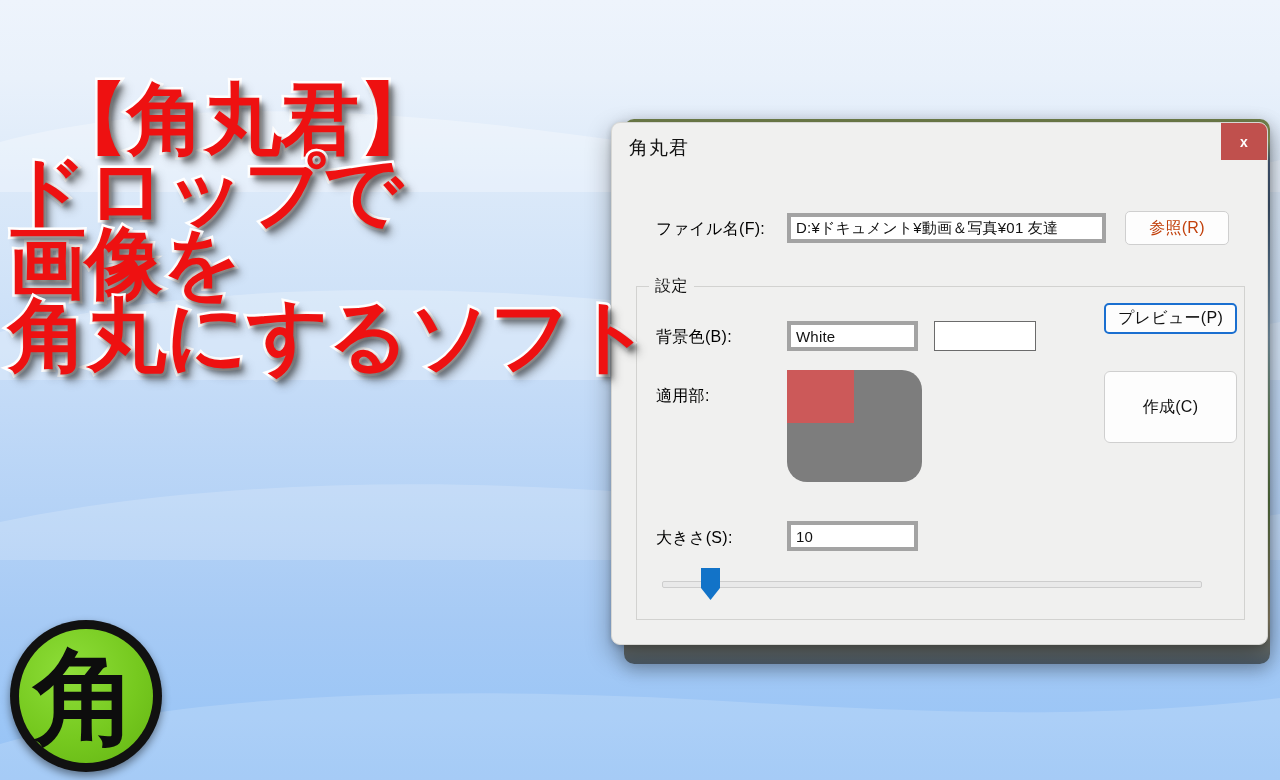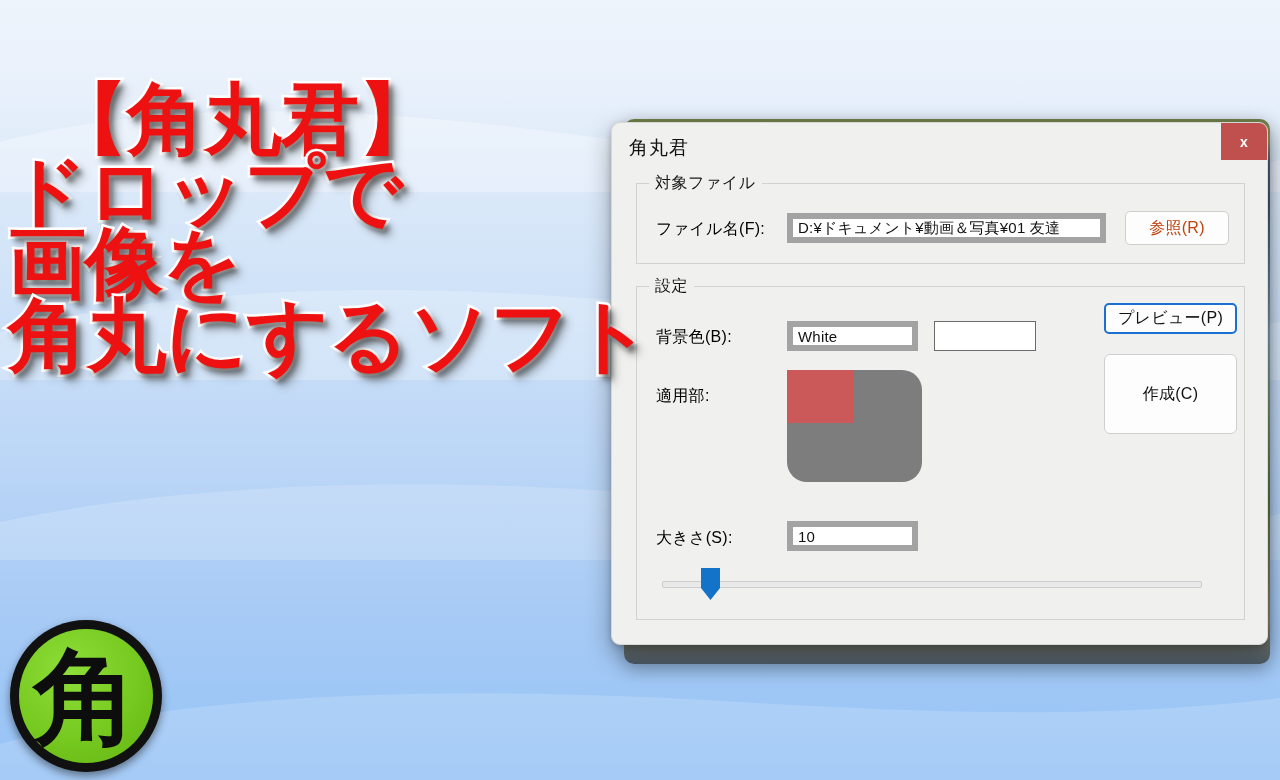--- a/index.html
+++ b/index.html
@@ -132,21 +132,21 @@
   .field-label {
     position: absolute;
     font-size: 16px;
     color: #000000;
     letter-spacing: 0.3px;
     white-space: nowrap;
   }
   .textbox {
     position: absolute;
     background: #ffffff;
-    border: 6px solid #a3a3a3;
+    border: 4px solid #a3a3a3;
     box-sizing: border-box;
     font-size: 15px;
     color: #111111;
     display: flex;
     align-items: center;
     padding: 0 5px;
     overflow: hidden;
     white-space: nowrap;
     letter-spacing: 0.2px;
   }
@@ -246,21 +246,21 @@
     font-size: 16px;
     color: #111111;
     display: flex;
     align-items: center;
     justify-content: center;
     cursor: pointer;
     letter-spacing: 0.3px;
   }
   #btn-create {
     position: fixed;
-    left: 1104px; top: 354px; width: 133px; height: 80px;
+    left: 1104px; top: 371px; width: 133px; height: 72px;
     background: #fdfdfd;
     border: 1px solid #cfcfcf;
     border-radius: 6px;
     box-sizing: border-box;
     font-size: 16px;
     color: #111111;
     display: flex;
     align-items: center;
     justify-content: center;
     cursor: pointer;
@@ -356,23 +356,20 @@
 
   <div id="photo-backdrop"></div>
 
   <div id="dialog">
 
     <div id="titlebar">
       <div id="dialog-title">角丸君</div>
       <div id="close-button">x</div>
     </div>
 
-    <div class="groupbox" id="group-target">
-      <div class="group-legend">対象ファイル</div>
-    </div>
 
     <div class="field-label" id="label-filename">ファイル名(F):</div>
 
     <div class="textbox" id="input-filename" title="ファイルのパスを入力">D:¥ドキュメント¥動画＆写真¥01 友達</div>
 
     <div class="btn" id="btn-browse">参照(R)</div>
 
     <div class="groupbox" id="group-settings">
       <div class="group-legend">設定</div>
     </div>

